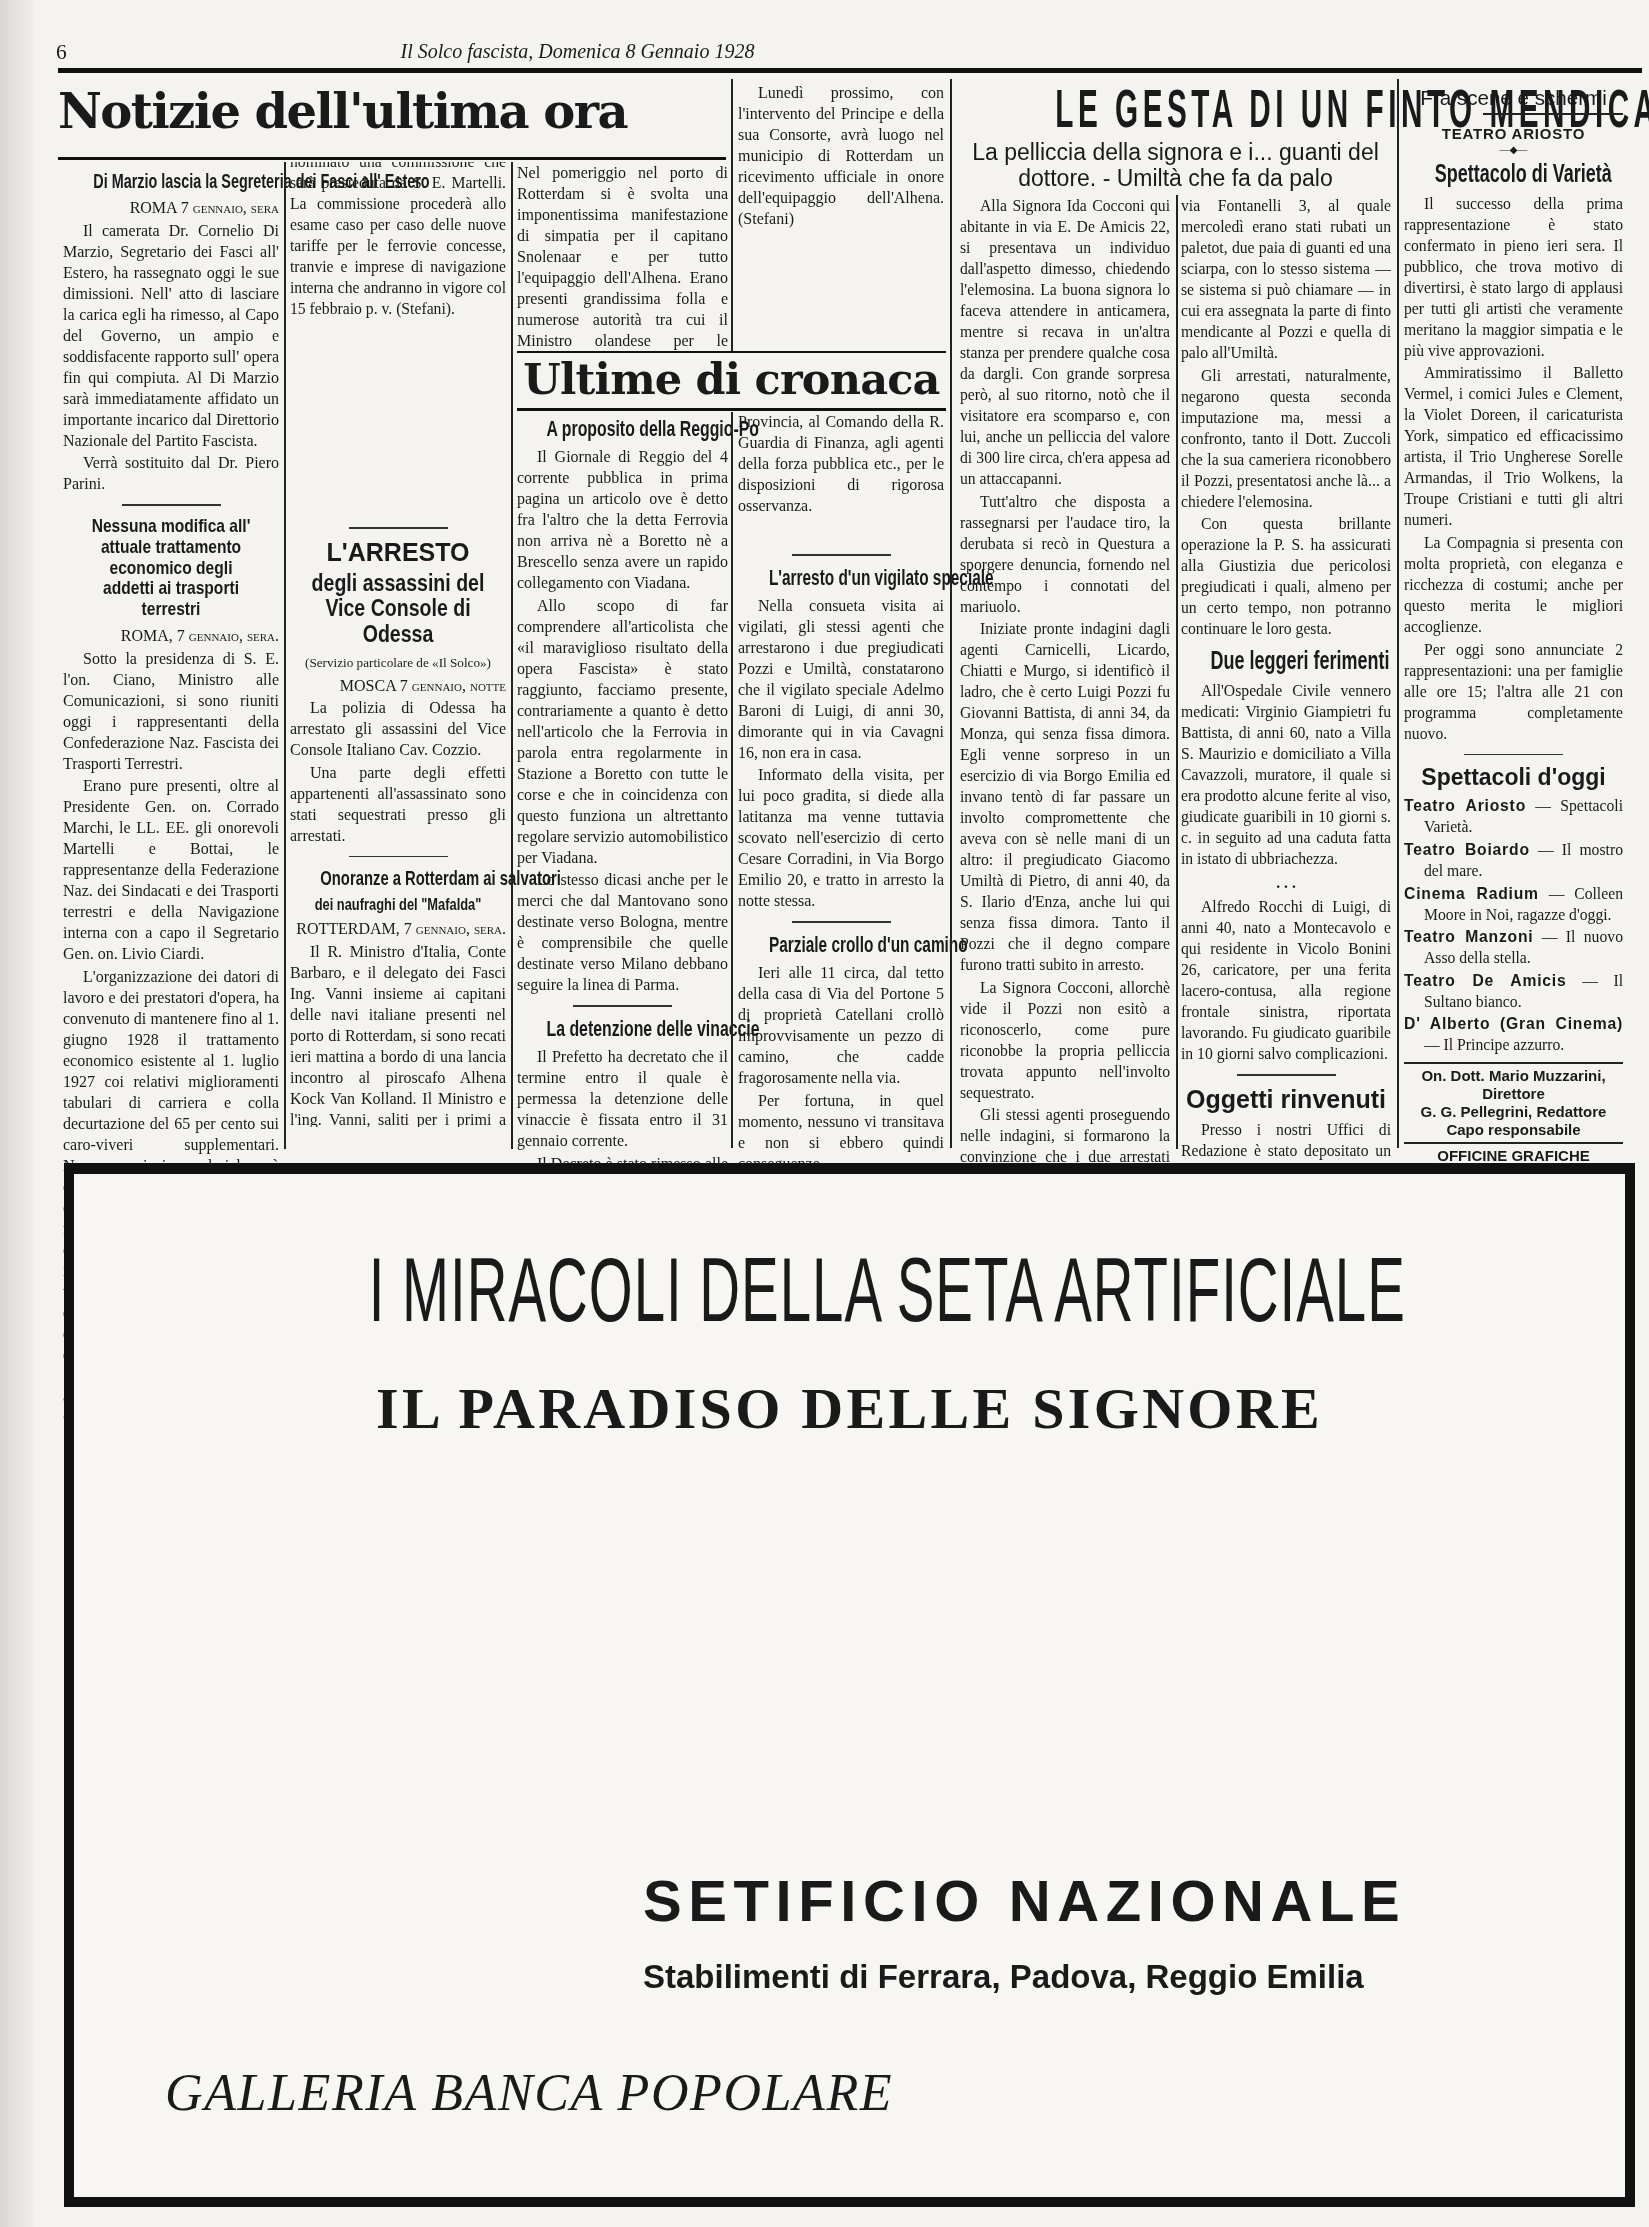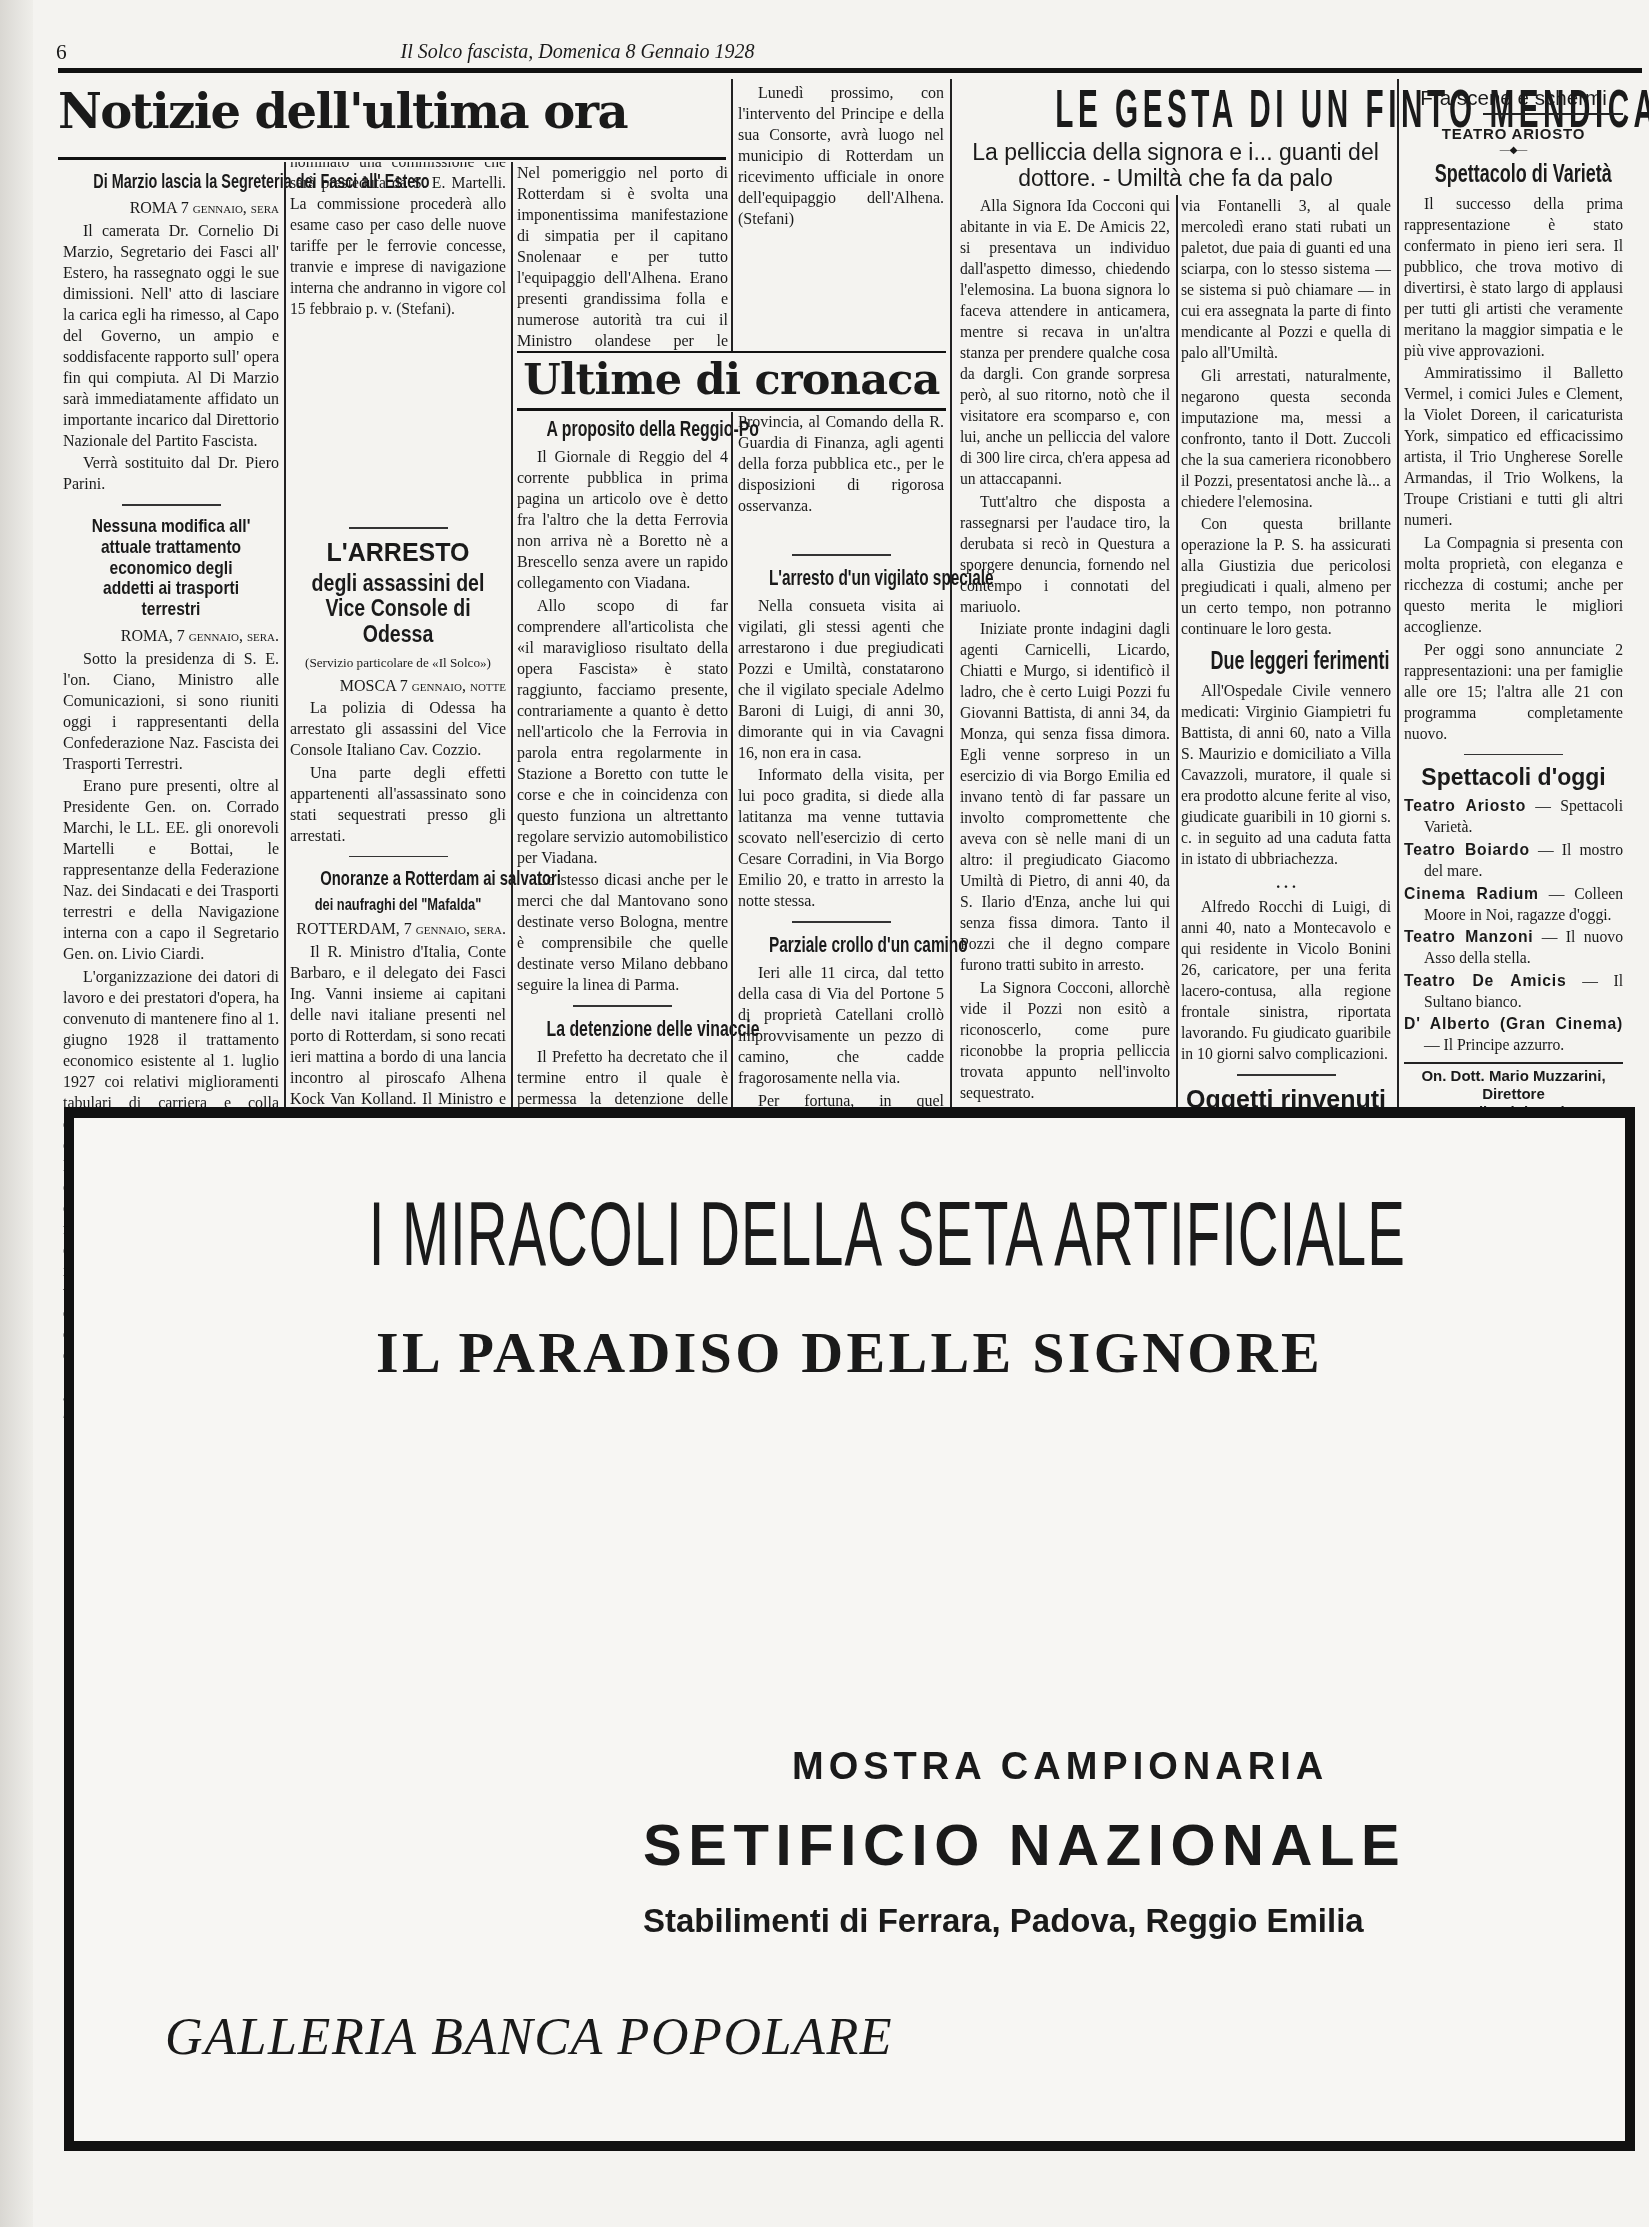--- a/index.html
+++ b/index.html
@@ -15,21 +15,21 @@
   .vrule{position:absolute;width:1.6px;background:#222;}
   .hd-cond{font-family:"Liberation Sans Narrow","Liberation Sans",sans-serif;font-weight:bold;
            transform:scaleX(.78);transform-origin:center;text-align:center;white-space:nowrap;}
   .h-block{font-weight:bold;text-align:center;line-height:1.1;margin:5px 0 5px;}
   .dateline{text-align:right;font-variant:small-caps;margin:1.6px 0;}
   .shortrule{width:99px;height:1.6px;background:#333;margin:10px auto;}
   .it{}
   .big-title{position:absolute;left:58px;top:82px;width:421px;font-family:"DejaVu Serif",serif;
              font-weight:bold;font-size:49px;line-height:58px;letter-spacing:-1.6px;white-space:nowrap;}
   .uline{position:absolute;height:3.3px;background:#111;}
-  .ad-box{position:absolute;left:64px;top:1107px;width:1551px;height:1023px;border:10px solid #111;border-top-width:11.5px;
+  .ad-box{position:absolute;left:64px;top:1163px;width:1551px;height:1023px;border:10px solid #111;border-top-width:11.5px;
           background:#f7f6f3;}
   .ad-main{position:absolute;left:0;top:64px;width:100%;text-align:center;font-family:"Liberation Sans",sans-serif;
            font-size:91px;letter-spacing:1.6px;transform:scaleX(.62);transform-origin:center;white-space:nowrap;font-weight:normal;}
   .ad-sub{position:absolute;left:0;top:169px;width:100%;text-align:center;font-family:"Liberation Serif",serif;
           font-weight:bold;font-size:58px;letter-spacing:3.3px;margin-top:32px;}
   .ad-mostra{position:absolute;left:718px;top:627px;font-family:"Liberation Sans",sans-serif;font-weight:bold;font-size:38px;letter-spacing:5px;}
   .ad-setificio{position:absolute;left:569px;top:693px;font-family:"Liberation Sans",sans-serif;font-weight:bold;font-size:58px;letter-spacing:6.6px;}
   .ad-stab{position:absolute;left:569px;top:784px;font-family:"Liberation Sans",sans-serif;font-weight:bold;font-size:33px;}
   .ad-galleria{position:absolute;left:91px;top:889px;font-family:"Liberation Serif",serif;font-style:italic;font-size:52px;letter-spacing:1.6px;}
   .spett-list .it-item{padding-left:20px;text-indent:-20px;margin:0 0 1.6px 0;}
@@ -180,18 +180,17 @@
   <div class="imprint">G. G. Pellegrini, Redattore Capo responsabile</div>
   <div style="height:1.6px;background:#222;margin:3.3px 0;"></div>
   <div class="imprint">OFFICINE GRAFICHE REGGIANE</div>
   <div style="height:1.6px;background:#222;margin:3.3px 0;"></div>
   <div class="imprint" style="text-align:justify;font-size:15.7px;line-height:20px;">Per abbonarsi rivolgersi ai nostri Uffici di Amministrazione presso l' Agenzia Franceschini (Mercato Coperto).</div>
 </div>
 
 <div class="ad-box">
   <div class="ad-main">I MIRACOLI DELLA SETA ARTIFICIALE</div>
   <div class="ad-sub">IL PARADISO DELLE SIGNORE</div>
-  <div class="ad-mostra">MOSTRA CAMPIONARIA</div>
   <div class="ad-setificio">SETIFICIO NAZIONALE</div>
   <div class="ad-stab">Stabilimenti di Ferrara, Padova, Reggio Emilia</div>
   <div class="ad-galleria">GALLERIA BANCA POPOLARE</div>
 </div>
 
 
 </body></html>

